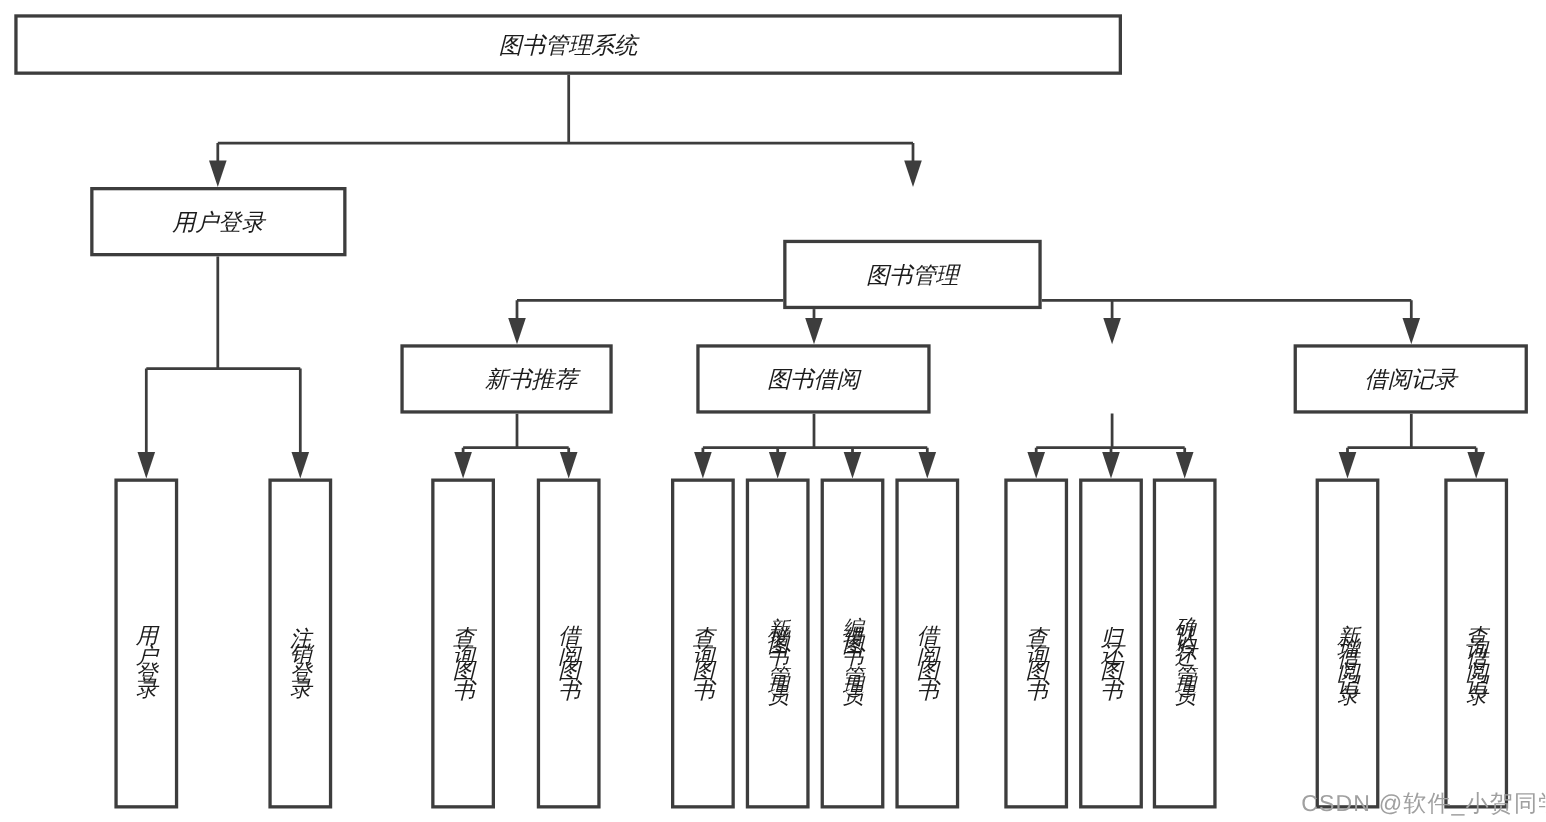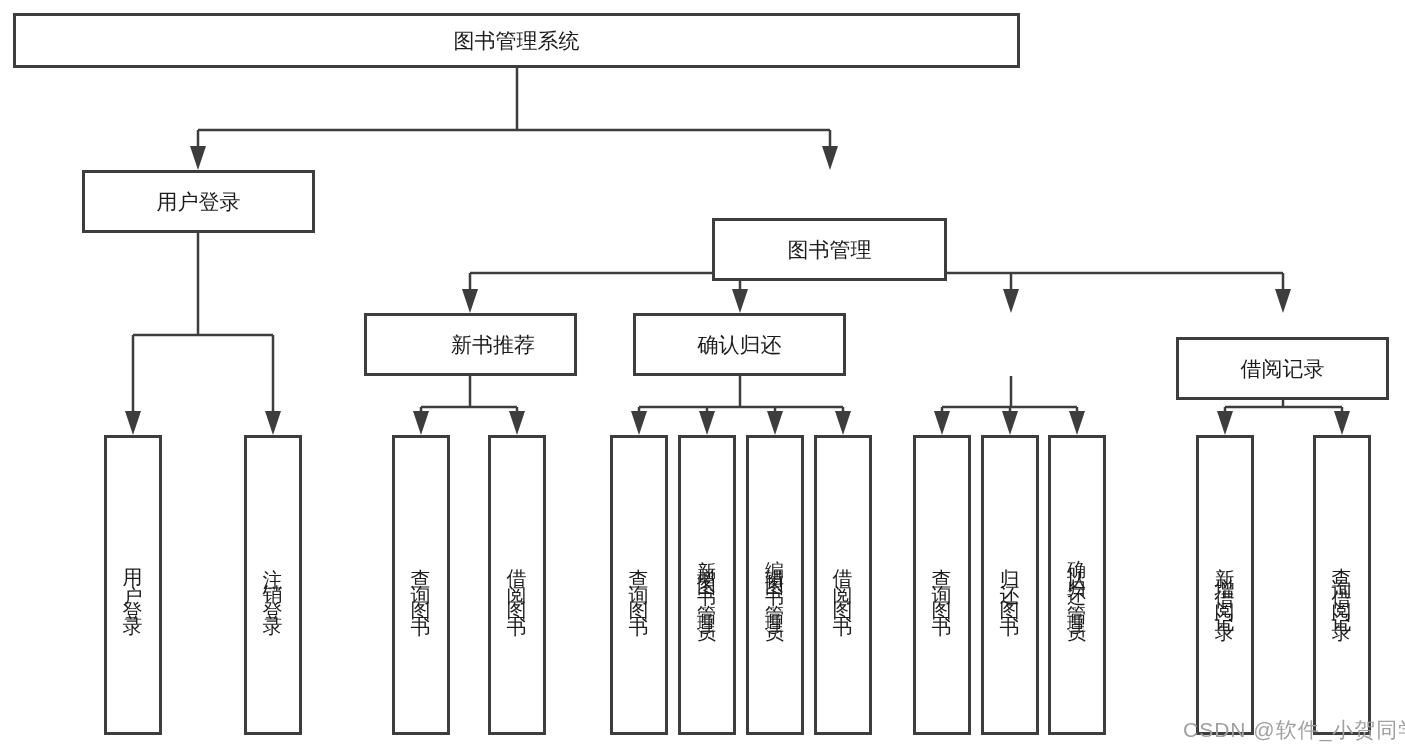--- a/index.html
+++ b/index.html
@@ -16,39 +16,40 @@
   .node{
     position:absolute;
     box-sizing:border-box;
     background:#ffffff;
     border:3px solid #3d3d3d;
     display:flex;align-items:center;justify-content:center;
     color:#1c1c1c;
     font-size:21px;
     text-align:center;
     white-space:nowrap;
+    font-style:italic;
   }
   .leaf{
     writing-mode:vertical-rl;
     text-orientation:mixed;
     font-size:20px;
     letter-spacing:16px;
     line-height:1;
   }
   .leaf.med{letter-spacing:11px;}
   .leaf.long{letter-spacing:9px;font-size:19px;}
 
   
   #n-root            {left:13px;  top:13px;  width:1007px;height:55px;}
   #n-user-login      {left:82px;  top:170px; width:233px; height:63px;}
   #n-book-management {left:712px; top:170px; width:235px; height:63px;margin-top:48px;}
-  #n-new-book-rec    {left:364px; top:313px; width:213px; height:63px;padding-left:45px;}
+  #n-new-book-rec    {left:364px; top:313px; width:193px; height:63px;padding-left:45px;}
   #n-book-borrow     {left:633px; top:313px; width:213px; height:63px;}
   #n-current-borrow  {left:904px; top:313px; width:214px; height:63px;}
-  #n-borrow-records  {left:1176px;top:313px; width:213px; height:63px;margin-top:24px;}
+  #n-borrow-records  {left:1176px;top:313px; width:213px; height:63px;}
 
   #l-user-login {left:104px;} #l-logout     {left:244px;}
   #l-nbr-query  {left:392px;} #l-nbr-borrow {left:488px;}
   #l-bb-query   {left:610px;} #l-bb-add     {left:678px;}
   #l-bb-edit    {left:746px;} #l-bb-borrow  {left:814px;}
   #l-cb-query   {left:913px;} #l-cb-return  {left:981px;}
   #l-cb-confirm {left:1048px;}
   #l-br-add     {left:1196px;}#l-br-query   {left:1313px;}
   .leaf{top:435px;width:58px;height:300px;}
 
@@ -94,21 +95,21 @@
       <polygon points="1334,411 1350,411 1342,435"></polygon>
     </g>
   </svg>
 
   <div class="node" id="n-root">图书管理系统</div>
 
   <div class="node" id="n-user-login">用户登录</div>
   <div class="node" id="n-book-management">图书管理</div>
 
   <div class="node" id="n-new-book-rec">新书推荐</div>
-  <div class="node" id="n-book-borrow">确认归还</div>
+  <div class="node" id="n-book-borrow">图书借阅</div>
   <div class="node" id="n-borrow-records">借阅记录</div>
 
   <div class="node leaf" id="l-user-login">用户登录</div>
   <div class="node leaf" id="l-logout">注销登录</div>
 
   <div class="node leaf" id="l-nbr-query">查询图书</div>
   <div class="node leaf" id="l-nbr-borrow">借阅图书</div>
 
   <div class="node leaf" id="l-bb-query">查询图书</div>
   <div class="node leaf long" id="l-bb-add">新增图书（管理员）</div>

